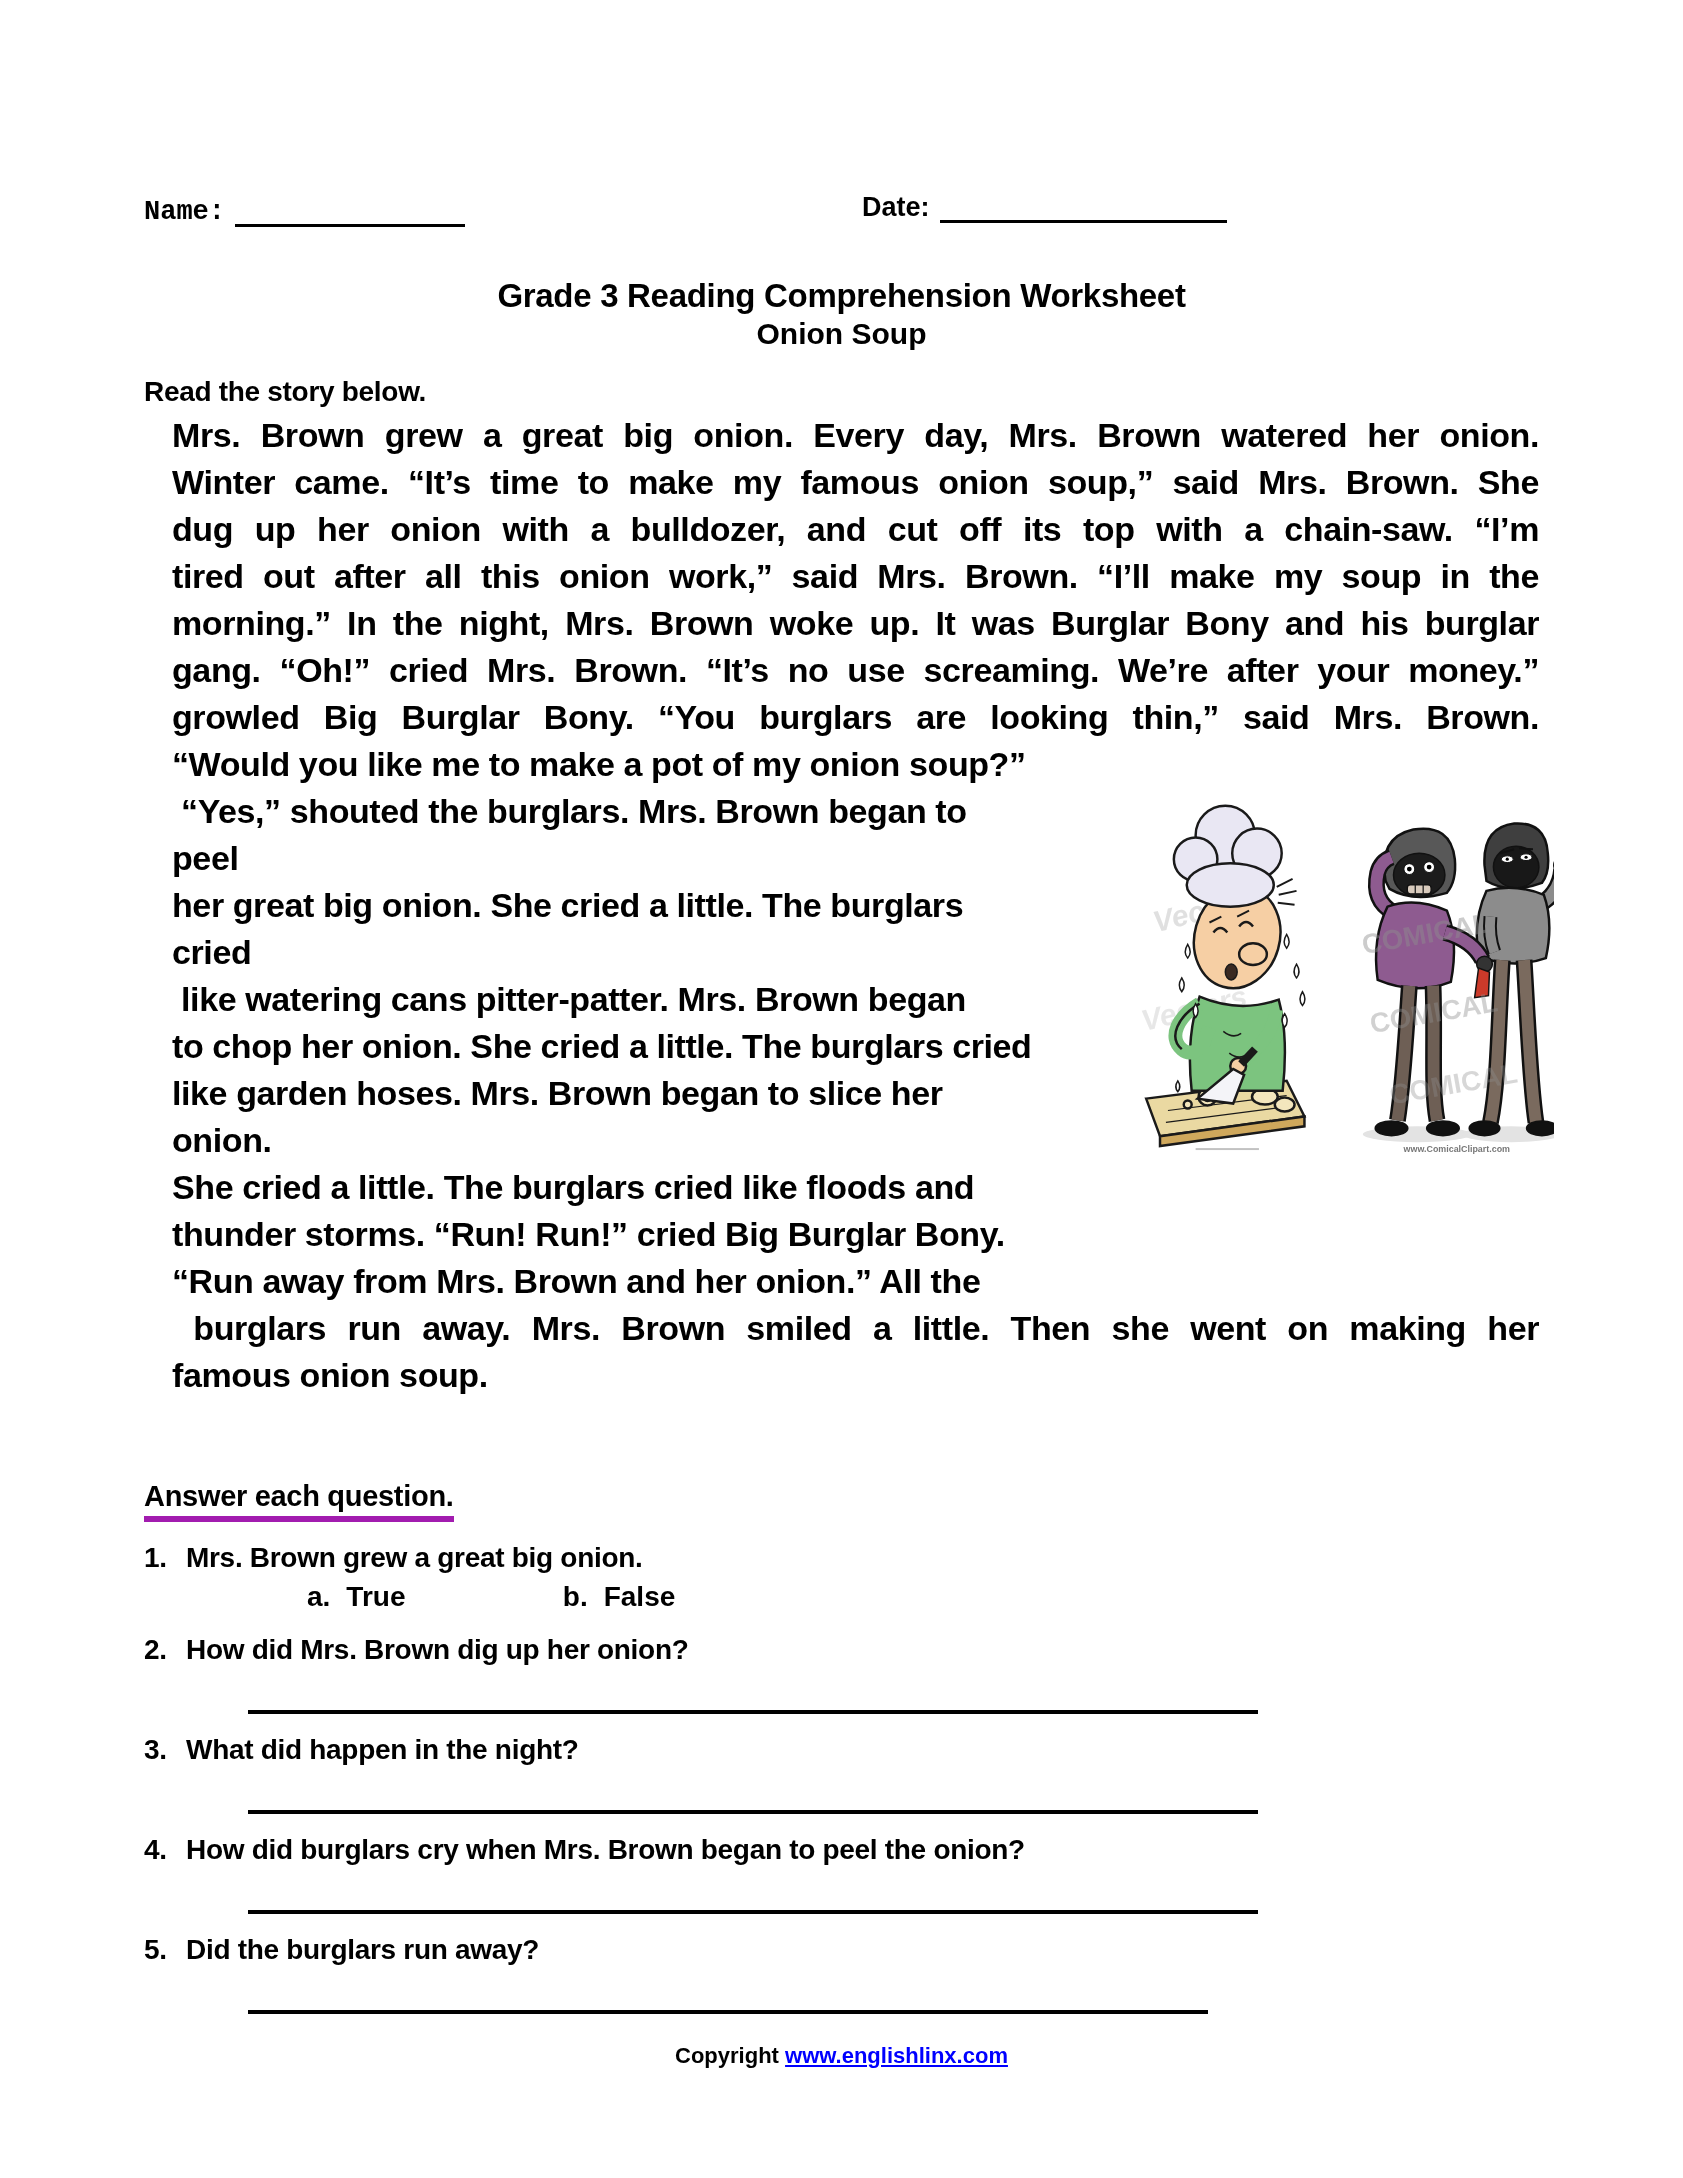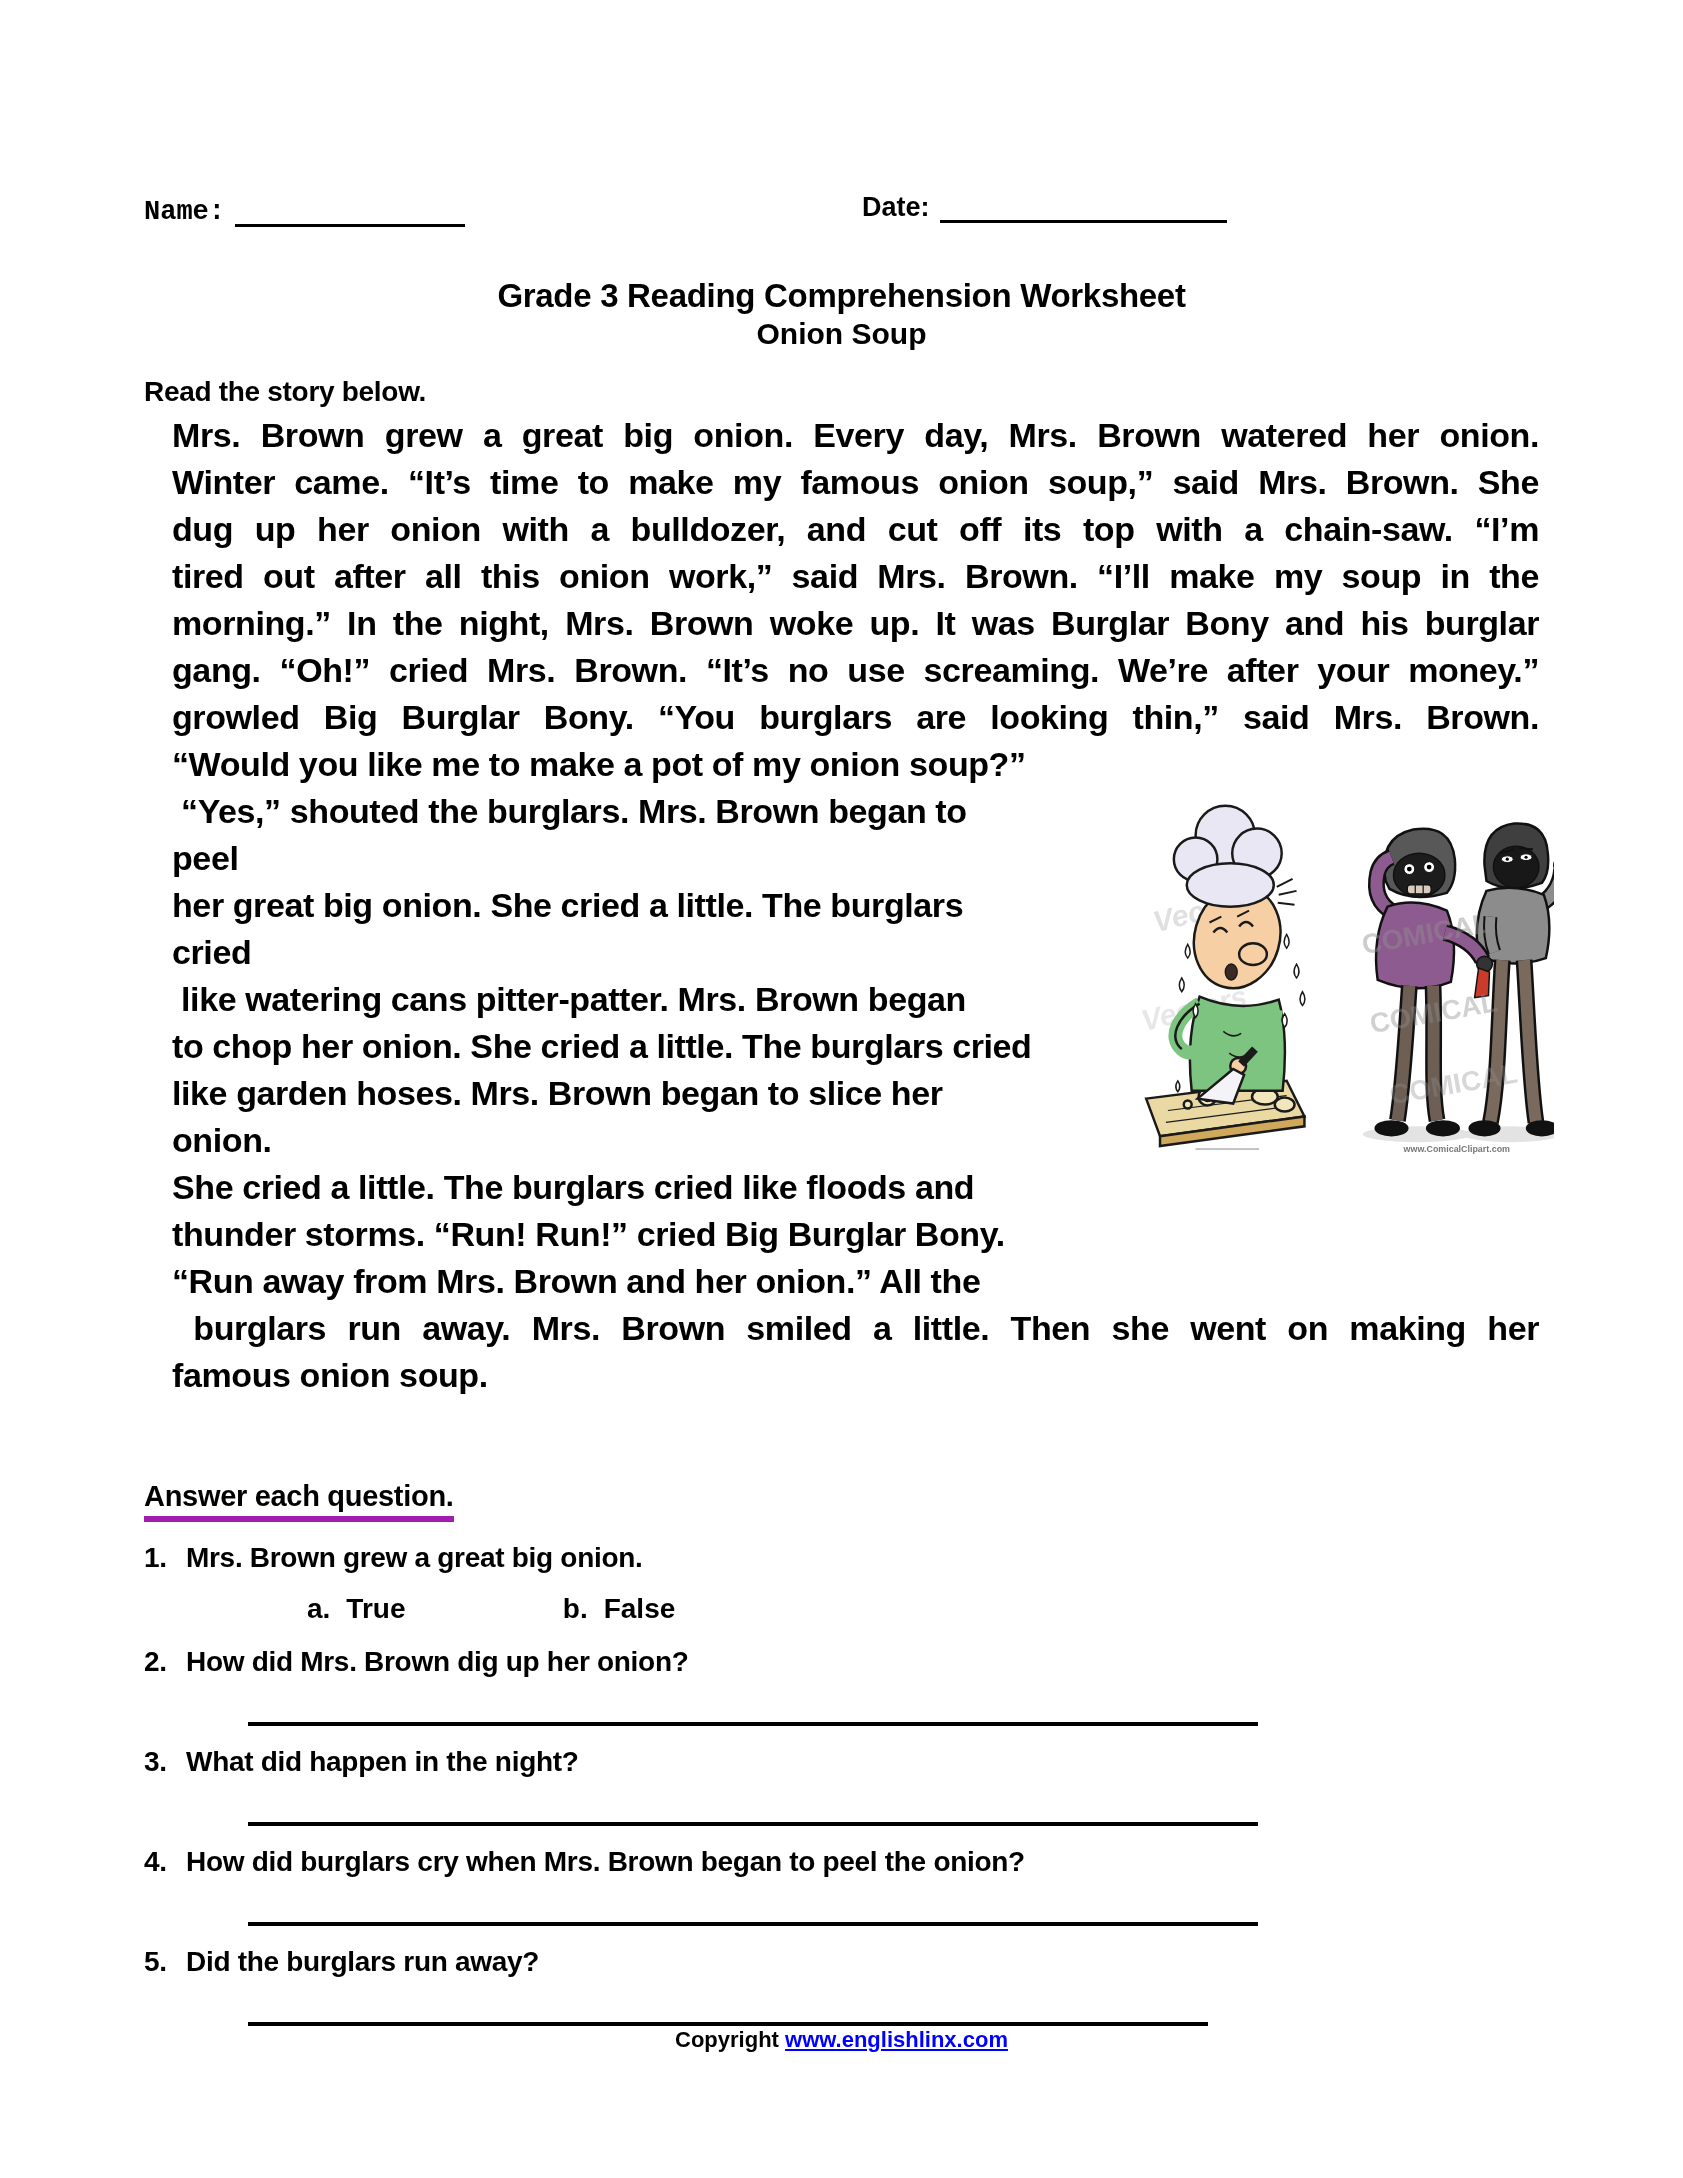--- a/index.html
+++ b/index.html
@@ -23,28 +23,28 @@
   
   .s-line{font-size:34px;line-height:47px;letter-spacing:-0.4px;margin-left:28px;}
   .just{text-align:justify;text-align-last:justify;}
   .wrap{position:relative;min-height:372px;}
   .wrap-text{width:891px;}
   .illus{position:absolute;top:-4px;right:-15px;width:416px;height:371px;}
   
   .qhead{display:inline-block;margin-top:80px;font-size:29px;line-height:34px;letter-spacing:-0.3px;border-bottom:6px solid #a21caf;padding-bottom:3px;}
   .qrow{margin-top:18px;font-size:28px;line-height:36px;letter-spacing:-0.3px;display:flex;}
   .qnum{width:42px;flex:0 0 42px;}
-  .opts{margin-top:16px;padding-left:163px;font-size:28px;line-height:34px;}
+  .opts{margin-top:4px;padding-left:163px;font-size:28px;line-height:34px;}
   .opt{display:inline-block;}
   .opt-a{width:248px;}
   .olabel{margin-right:16px;}
   .ans-line{margin:42px 0 0 104px;width:1010px;height:0;border-bottom:4px solid #000;}
   .ans-last{width:960px;}
   
-  .footer{margin-top:0;text-align:center;font-size:22px;line-height:28px;}
+  .footer{margin-top:28px;text-align:center;font-size:22px;line-height:28px;}
   .footer a{color:#0000ff;text-decoration:underline;}
 </style>
 </head>
 <body>
 
 <div class="page">
 
   <div class="hdr">
     <span class="hdr-name">
       <span>Name:</span><span class="fill-line nline"></span>

